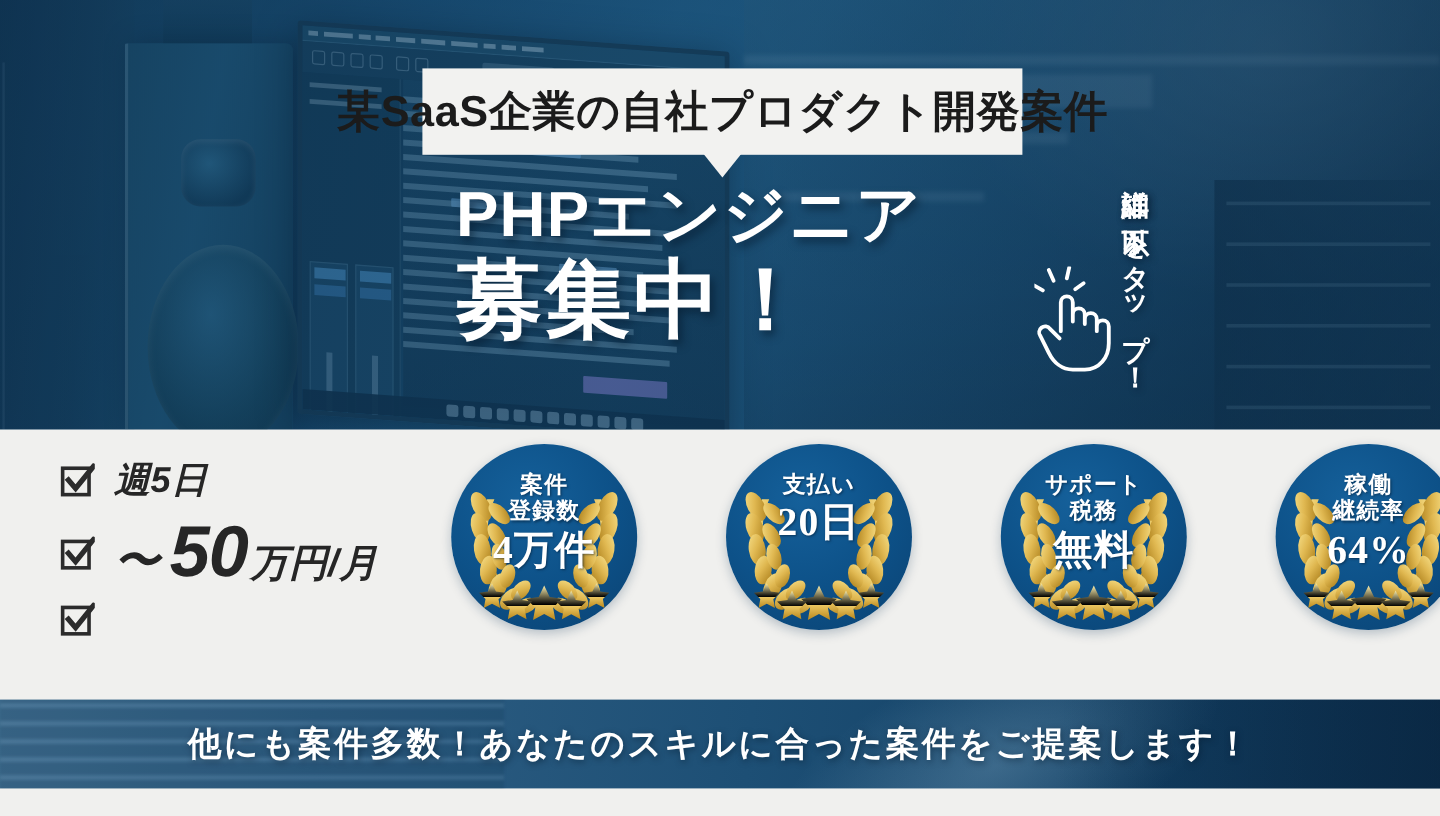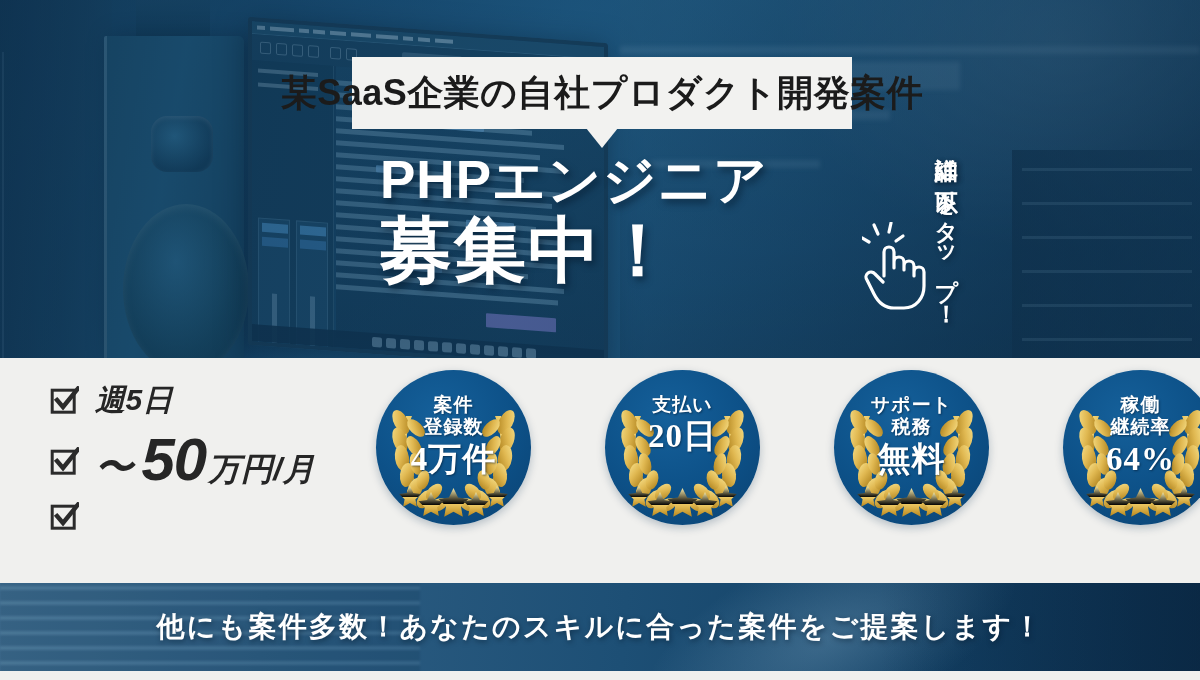--- a/index.html
+++ b/index.html
@@ -256,21 +256,21 @@
   .badge-cap {
     font-size: 19px; font-weight: 700; line-height: 1.18; letter-spacing: 1px;
   }
   .badge-val {
     font-size: 33px; font-weight: 700; line-height: 1.12; margin-top: 2px; letter-spacing: 1px;
   }
 
   
   .bottombar {
     position: absolute; left: 0; top: 583px;
-    width: 1200px; height: 88px;
+    width: 1200px; height: 74px;
     overflow: hidden;
     background: linear-gradient(95deg, #3e6c8e 0%, #2e5e83 22%, #1d4f75 52%, #123f63 78%, #0d3355 100%);
   }
   .bb-photo { position: absolute; inset: 0; }
   .bb-rack {
     position: absolute; left: 0; top: 0; width: 420px; height: 97px;
     background:
       repeating-linear-gradient(0deg, rgba(205,225,240,0.10) 0 4px, rgba(10,38,62,0.16) 4px 15px);
     filter: blur(1.2px);
     opacity: .85;

